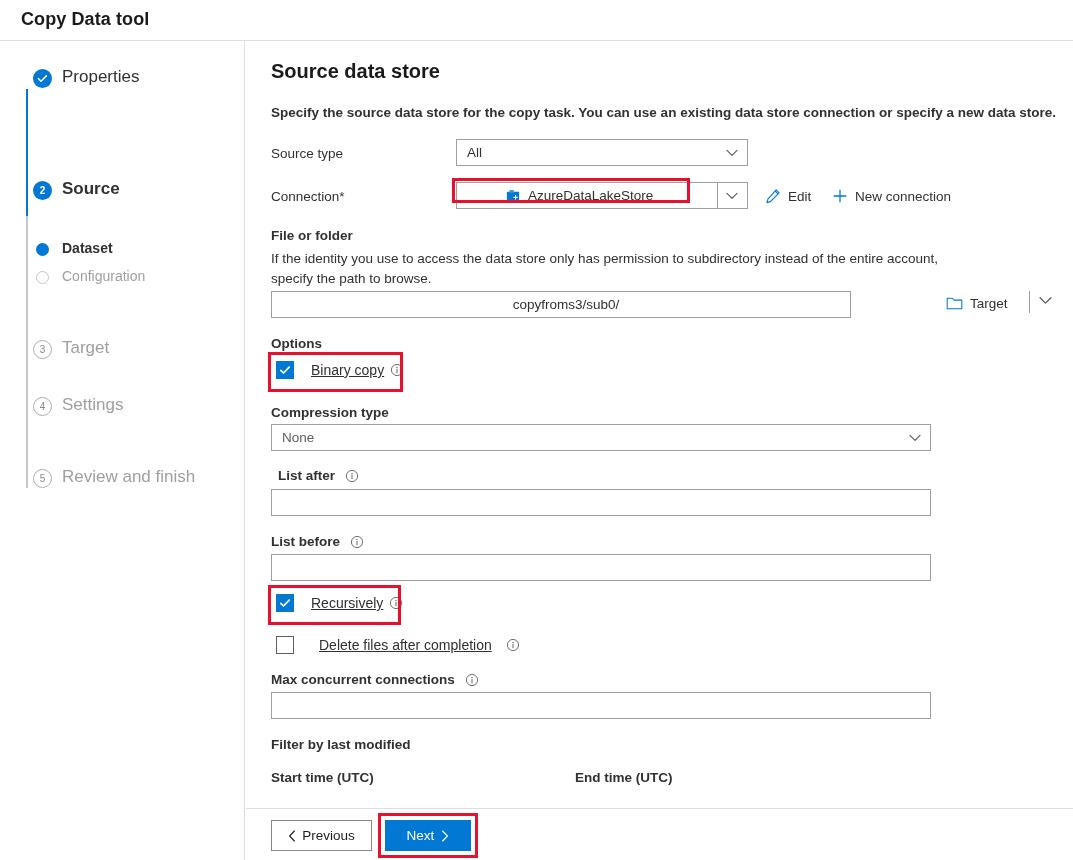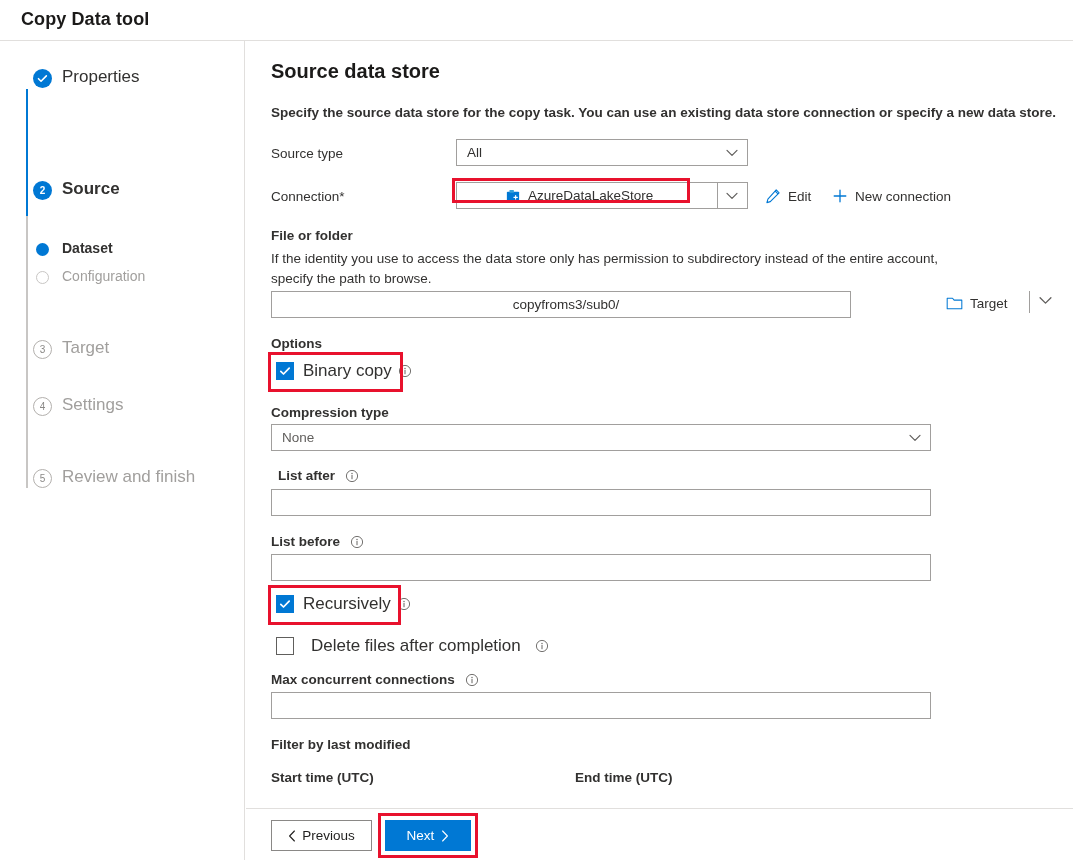--- a/index.html
+++ b/index.html
@@ -137,21 +137,21 @@
   .linkbtn .ic { display: flex; align-items: center; margin-right: 7px; }
 
   
   .cbrow { position: absolute; display: flex; align-items: center; }
   .cbox {
     width: 18px; height: 18px; border: 1px solid #605e5c;
     background: #fff; display: flex; align-items: center; justify-content: center;
     flex: none;
   }
   .cbox.checked { background: #0078d4; border-color: #0078d4; }
-  .cblabel { font-size: 17px; color: #323130; margin-left: 9px; white-space: nowrap; }
+  .cblabel { font-size: 14px; color: #323130; margin-left: 17px; white-space: nowrap; text-decoration: underline; }
   .infoi { margin-left: 6px; display: flex; align-items: center; }
 
   
   .hl {
     position: absolute; border: 3px solid #e8112d;
     pointer-events: none;
   }
 
   
   #footer {

